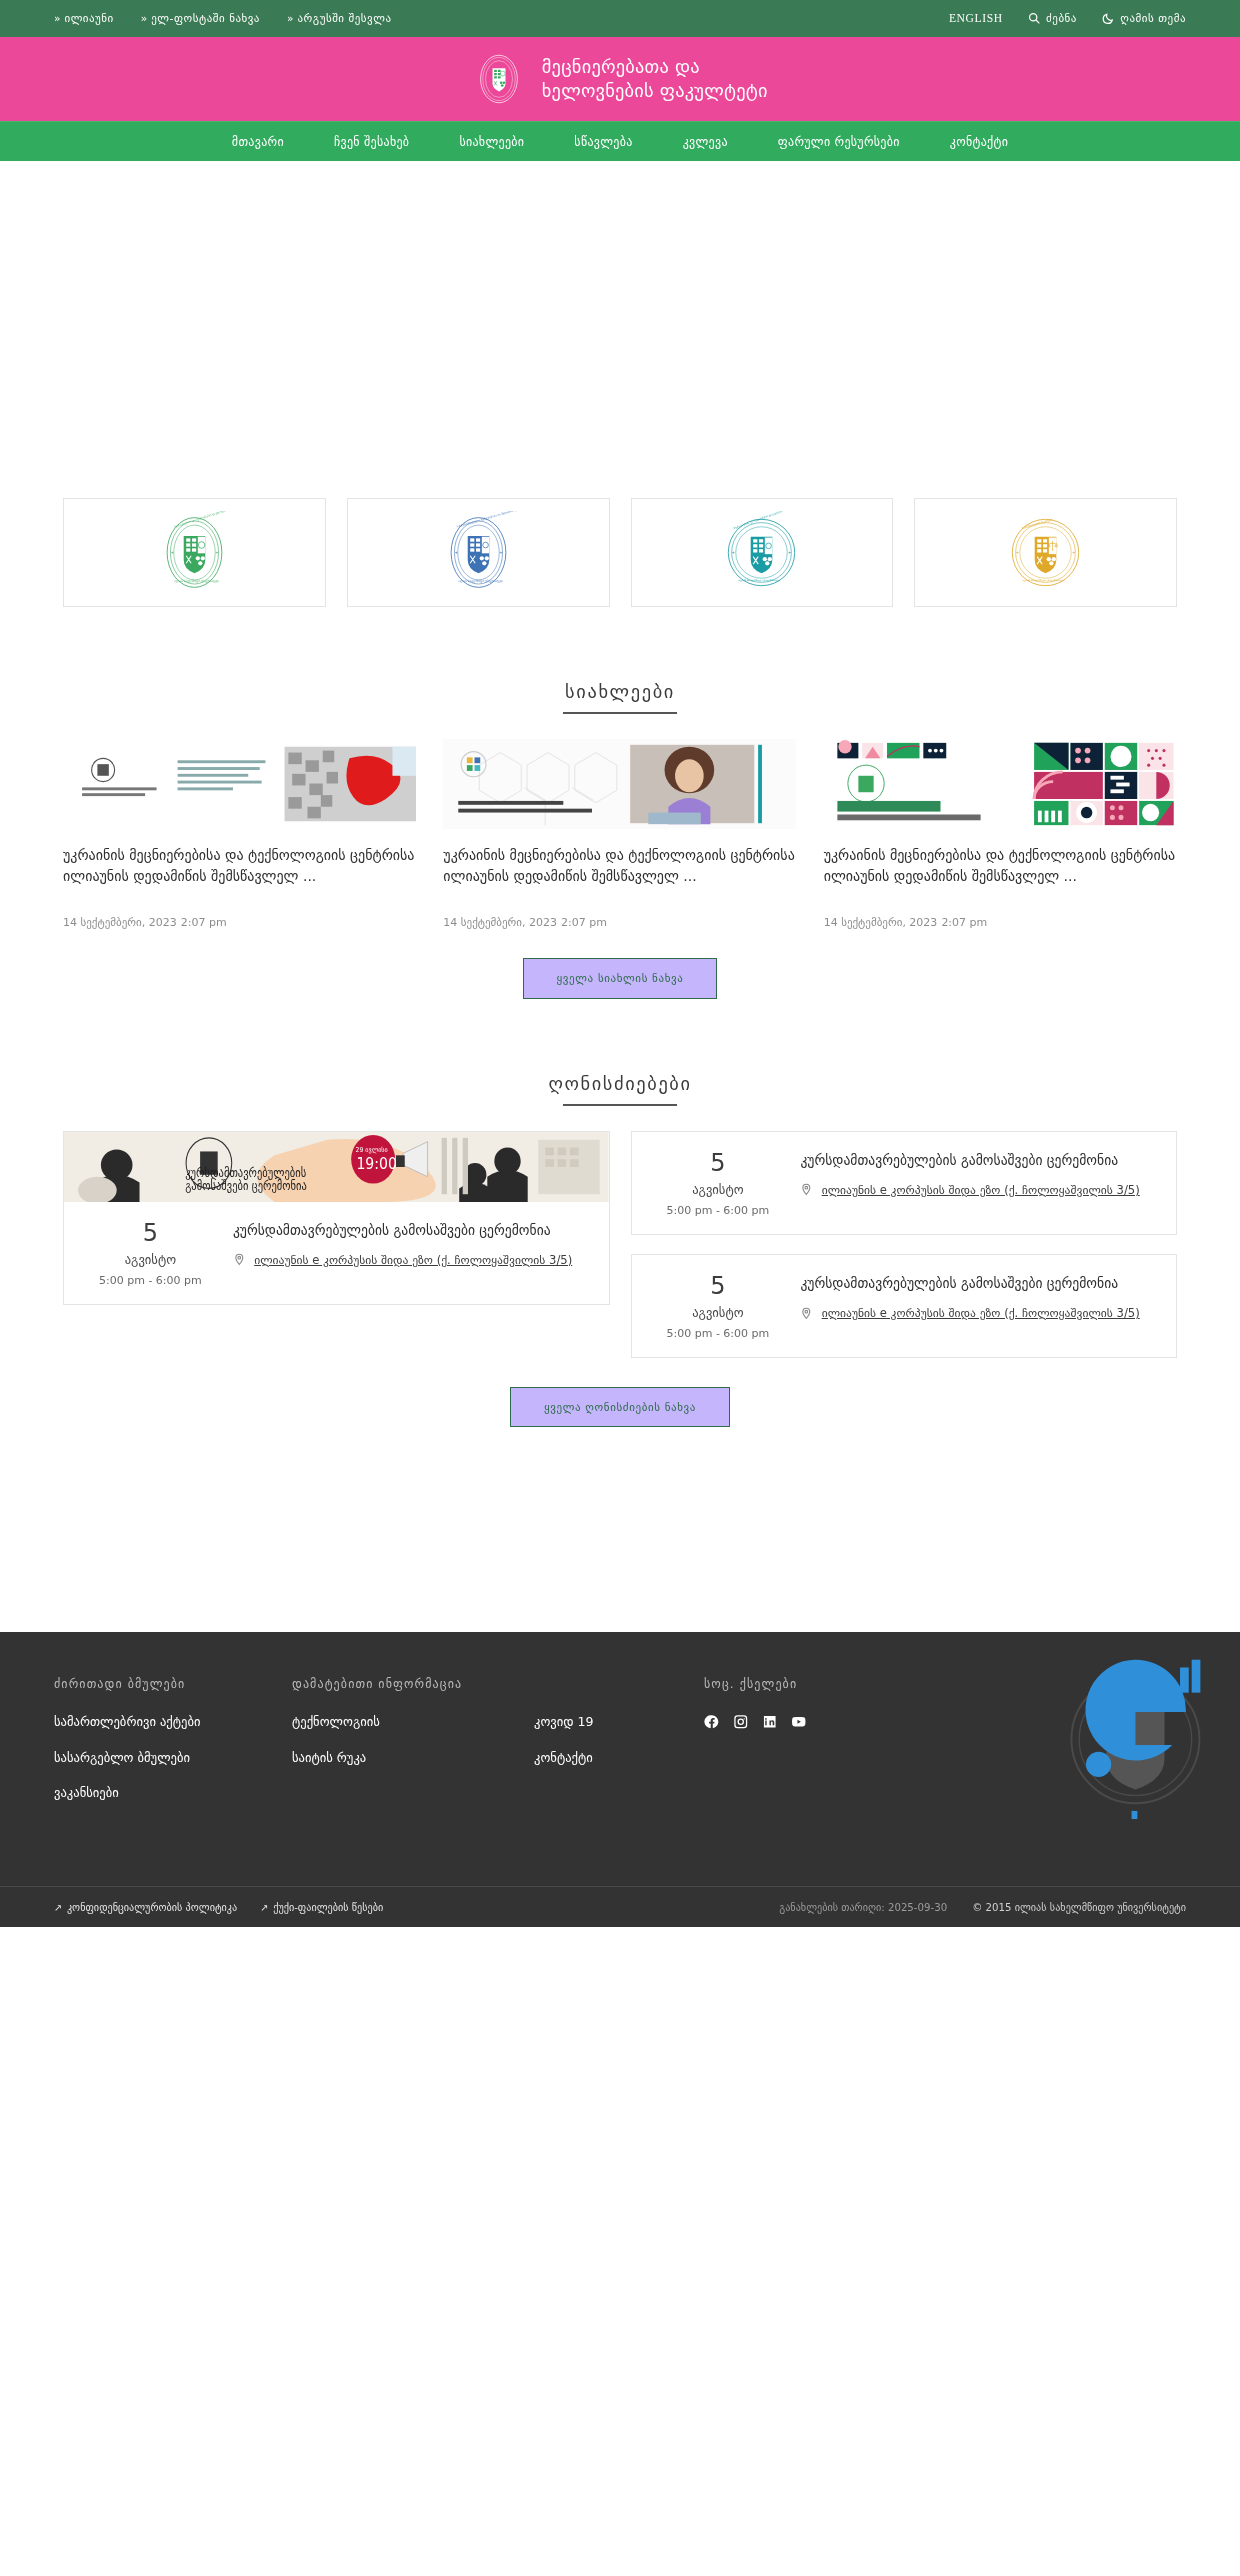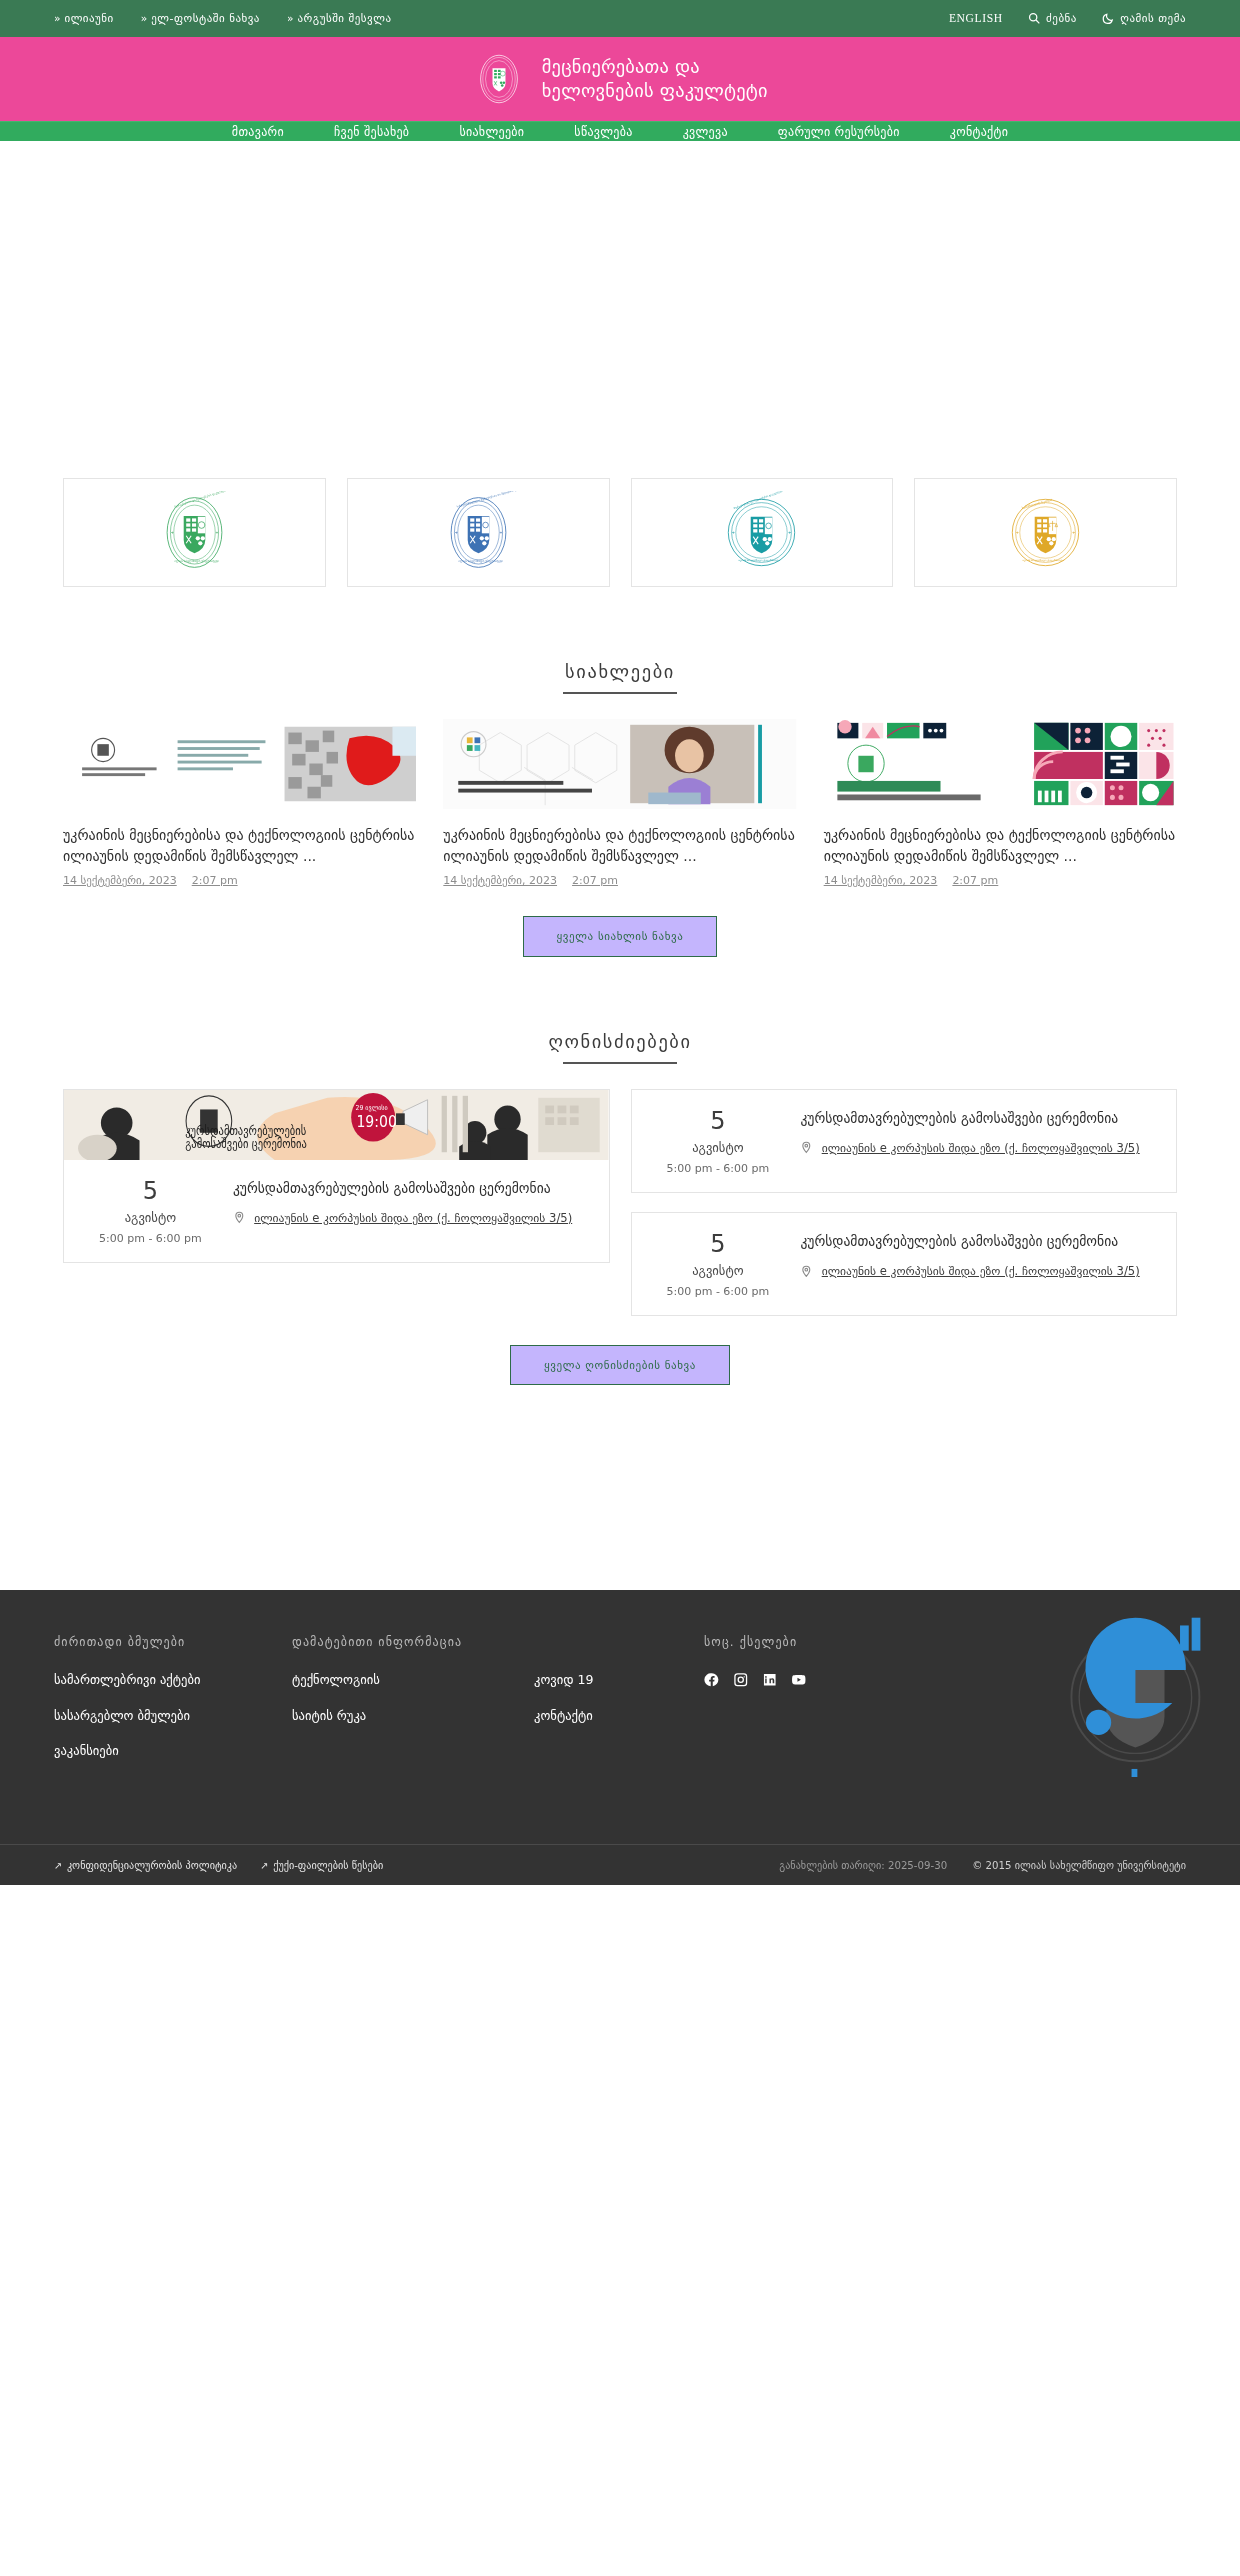--- a/index.html
+++ b/index.html
@@ -47,21 +47,21 @@
   .brand-text {
     color: #fff;
     font-size: 18.4px;
     line-height: 1.28;
     letter-spacing: 0.2px;
   }
 
   
   .mainnav {
     background: #31ab5e;
-    height: 20px;
+    height: 40px;
     display: flex;
     align-items: center;
     justify-content: center;
     gap: 0;
     border-top: 1px solid rgba(255,255,255,.10);
   }
   .nav-item {
     color: #ffffff;
     font-size: 12px;
     text-decoration: none;
@@ -122,24 +122,24 @@
     background: #fff; display: block; position: relative;
   }
   .news-thumb svg { width: 100%; height: 100%; display:block; }
   .news-title {
     margin-top: 15.5px;
     font-size: 14px;
     line-height: 1.52;
     color: #2e2e2e;
   }
   .news-meta {
-    margin-top: 7px;
+    margin-top: 29px;
     font-size: 11px;
     color: #8d8d8d;
-    display: flex; gap: 15px; text-decoration: underline;
+    display: flex; gap: 4px;
   }
 
   
   .btn-row { display: flex; justify-content: center; margin-top: 29px; }
   .btn-outline {
     border: 1.5px solid #2e6b48;
     color: #2e6b48;
     background: #c4b5fd;
     font-size: 11px;
     letter-spacing: 0.6px;

